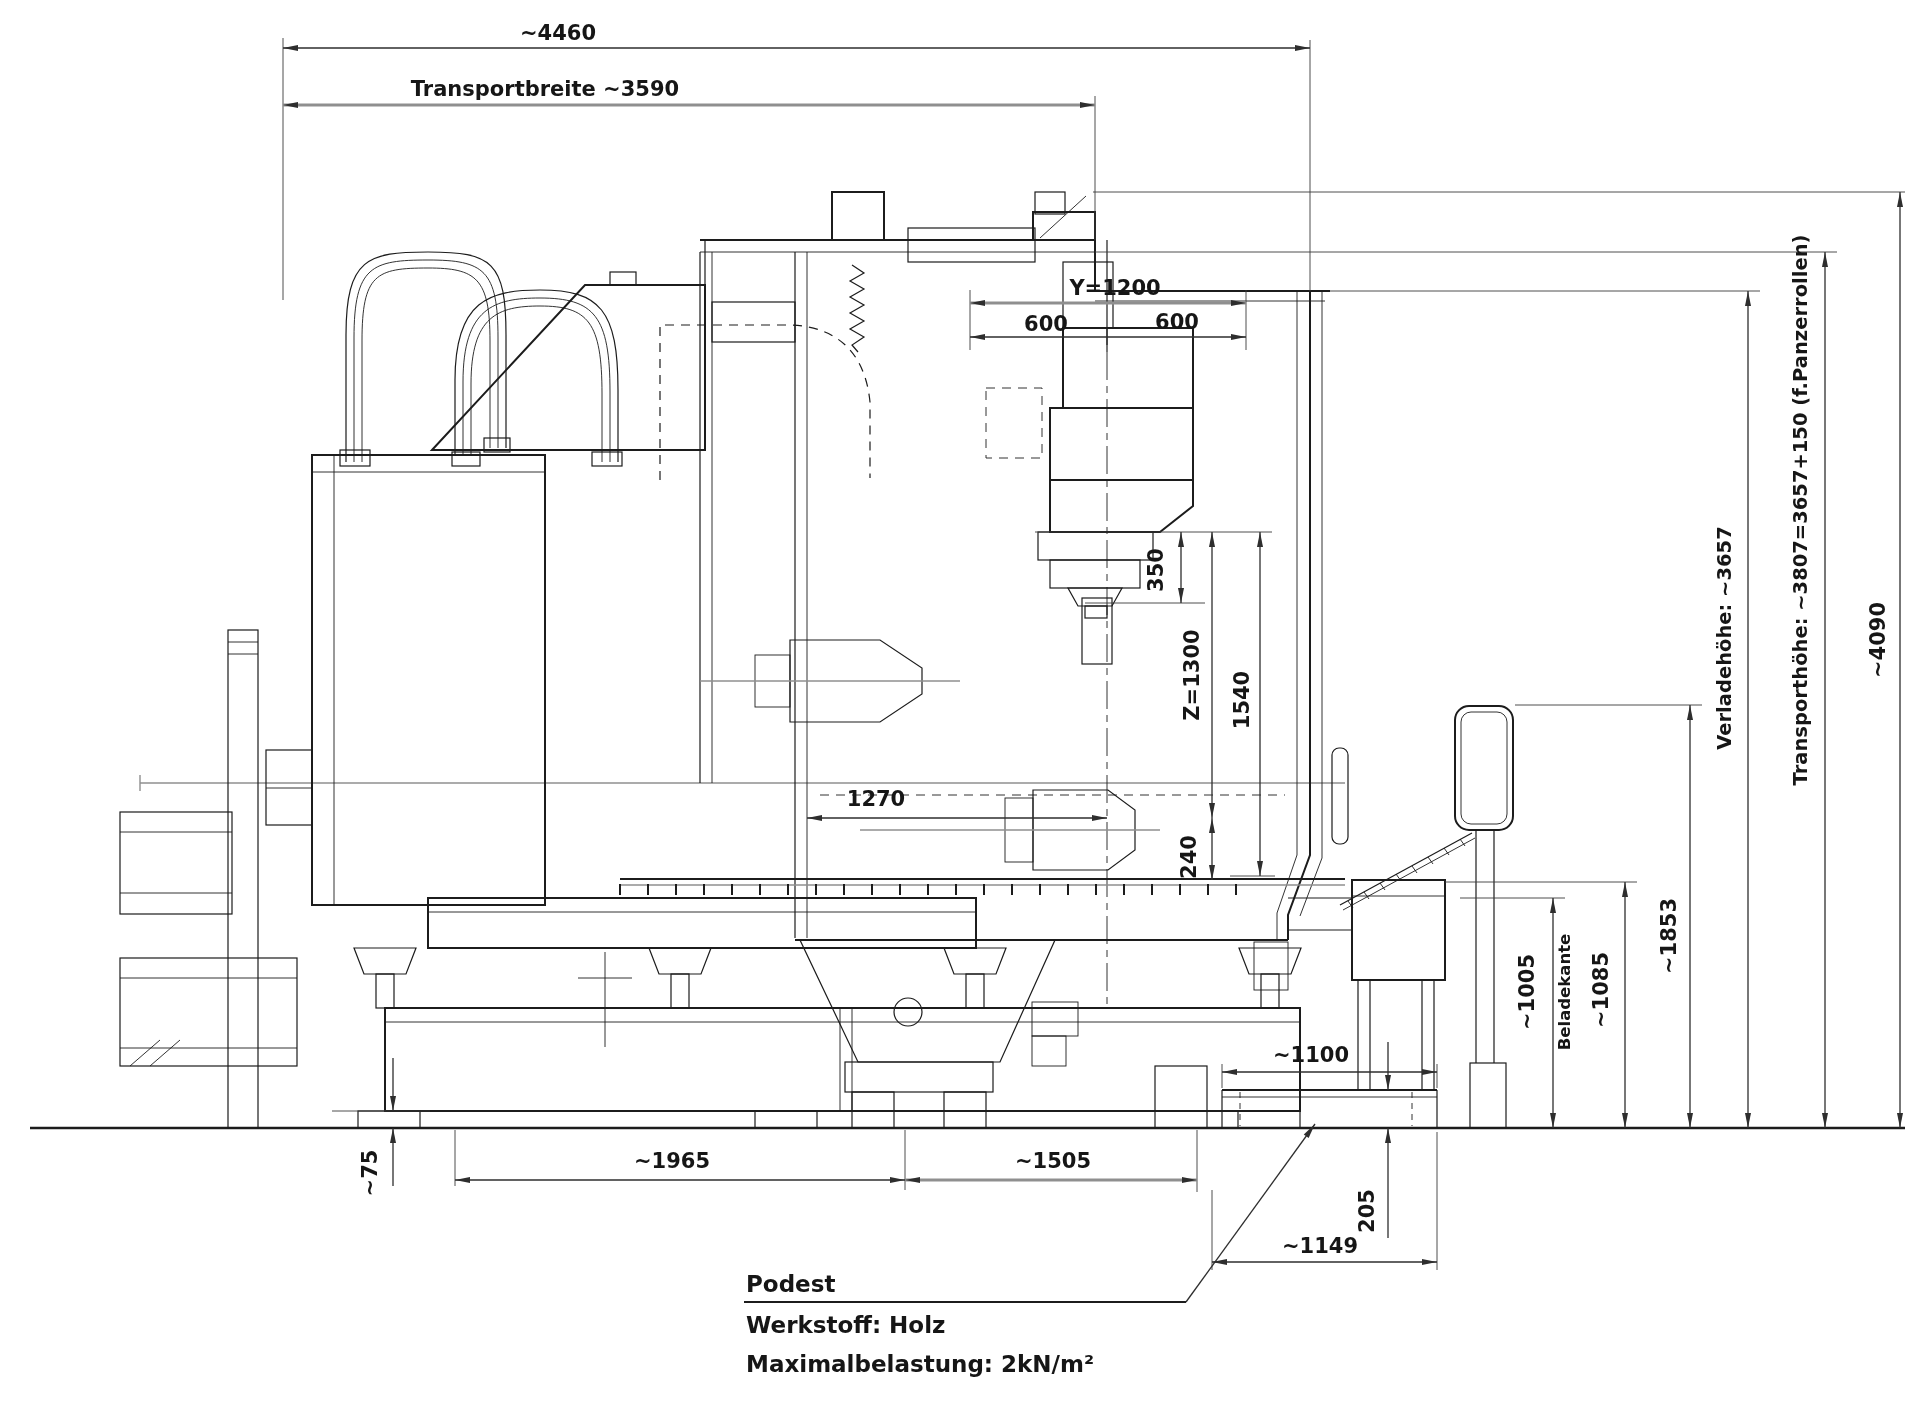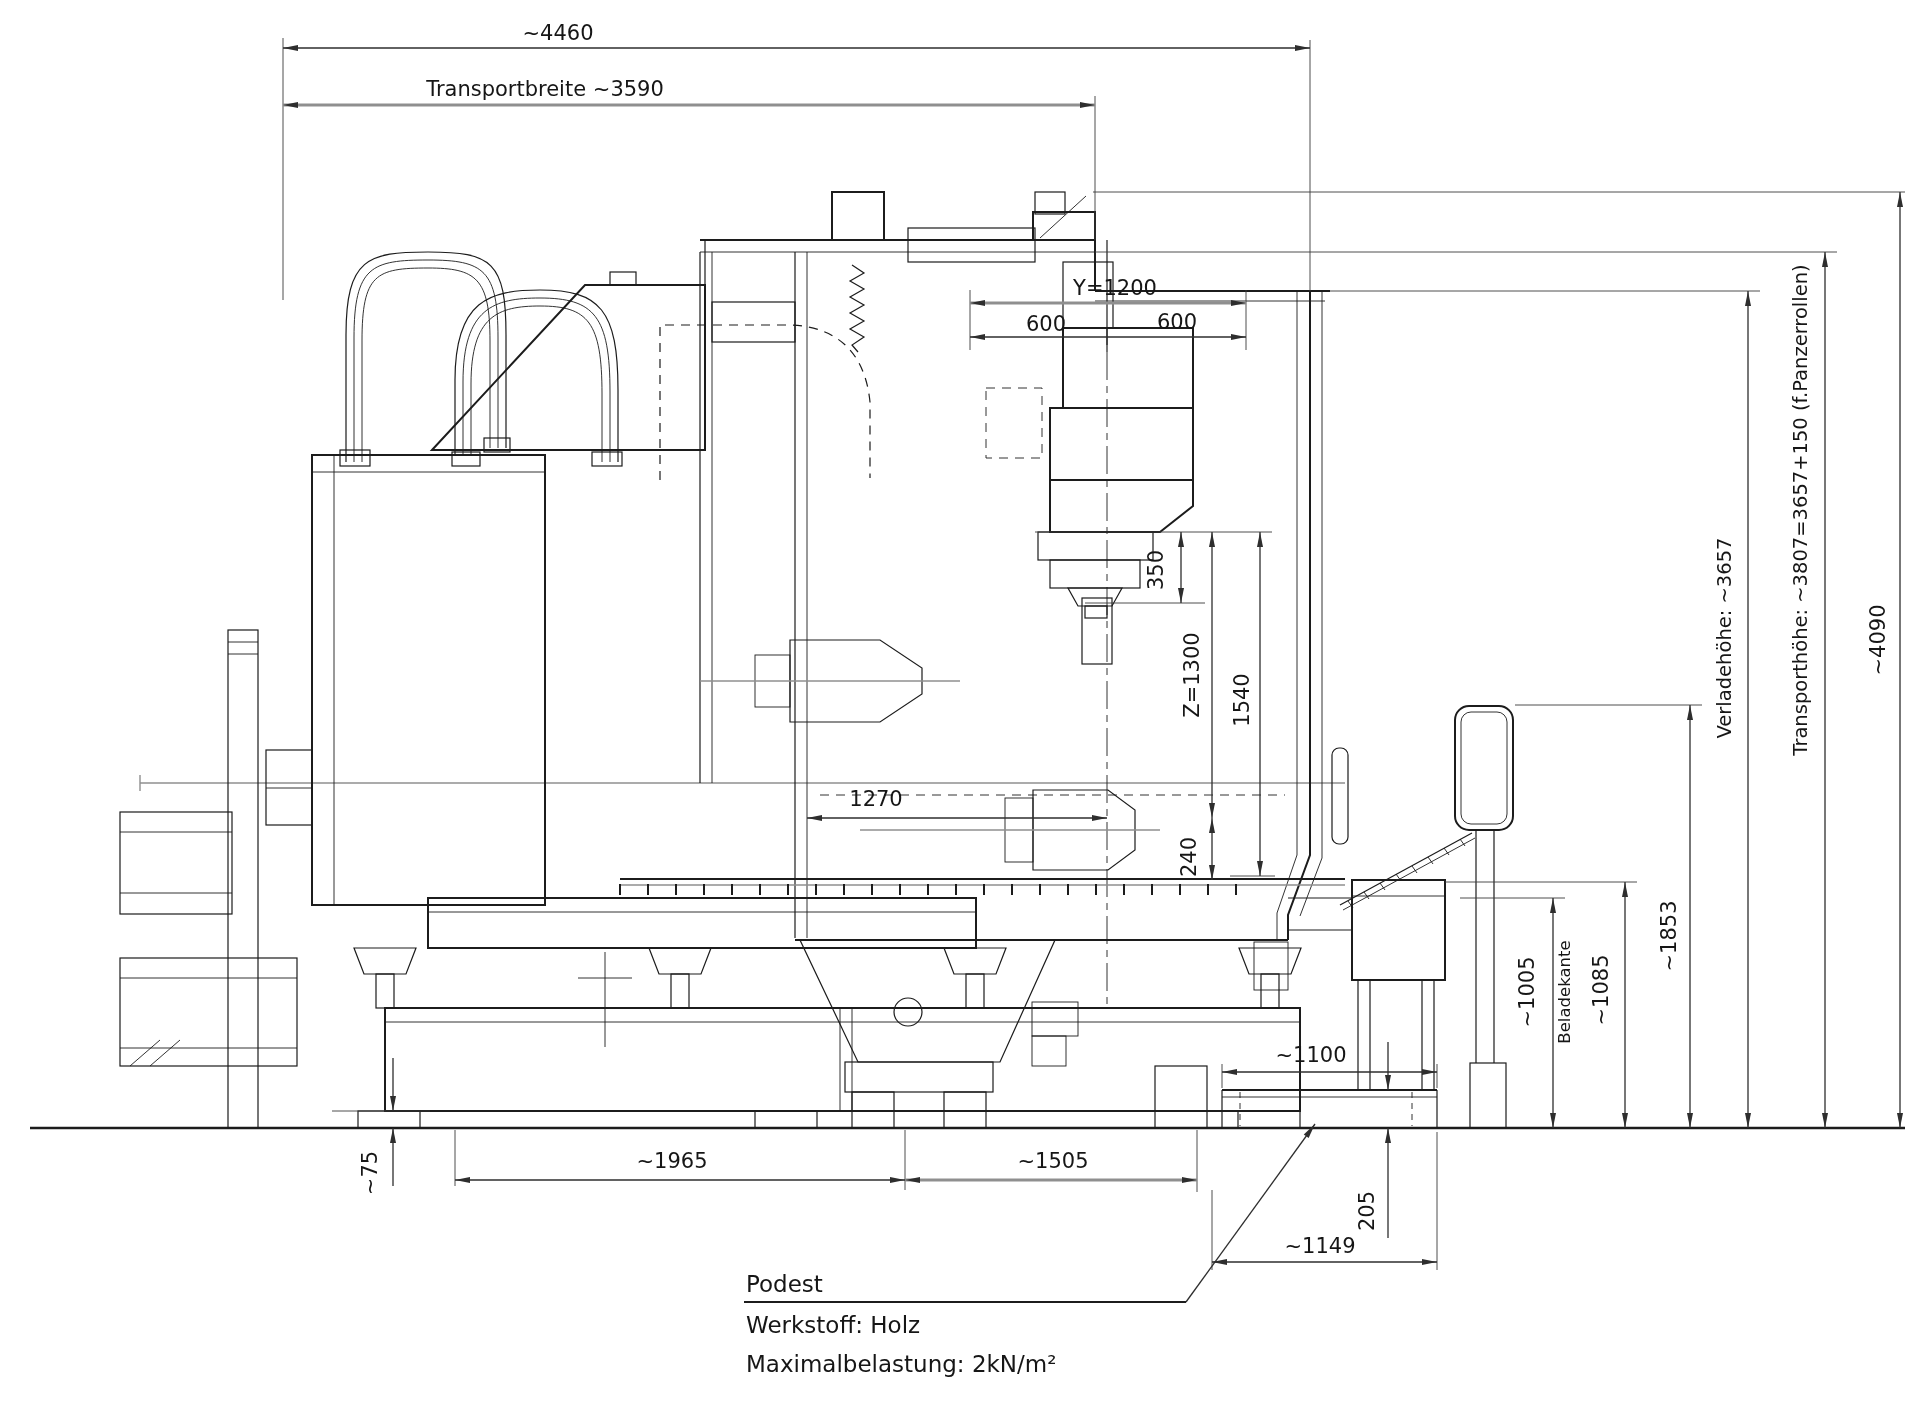--- a/index.html
+++ b/index.html
@@ -1,16 +1,16 @@
 <!DOCTYPE html>
 <html><head>
 <meta charset="utf-8">
 <style>
   html,body{margin:0;padding:0;background:#ffffff;}
-  .page{width:1920px;height:1409px;background:#ffffff;position:relative;overflow:hidden;}
+  .page{width:1920px;height:1409px;background:#ffffff;position:relative;overflow:hidden;font-weight:bold;}
   svg{display:block;}
   .ink{stroke:#1c1c1c;fill:none;stroke-width:1.6;}
   .w24{stroke-width:2.4;} .w20{stroke-width:2;} .w12{stroke-width:1.2;} .w09{stroke-width:0.9;}
   .gray{stroke:#8f8f8f;fill:none;stroke-width:1.4;}
   .dim{stroke:#2e2e2e;stroke-width:1.3;fill:none;}
   .dimgray{stroke:#8f8f8f;stroke-width:3.2;fill:none;}
   .ext{stroke:#3a3a3a;stroke-width:0.9;fill:none;}
   .dash{stroke-dasharray:9 7;}
   .dash2{stroke-dasharray:6 5;}
   .cline{stroke-dasharray:28 6 7 6;}

